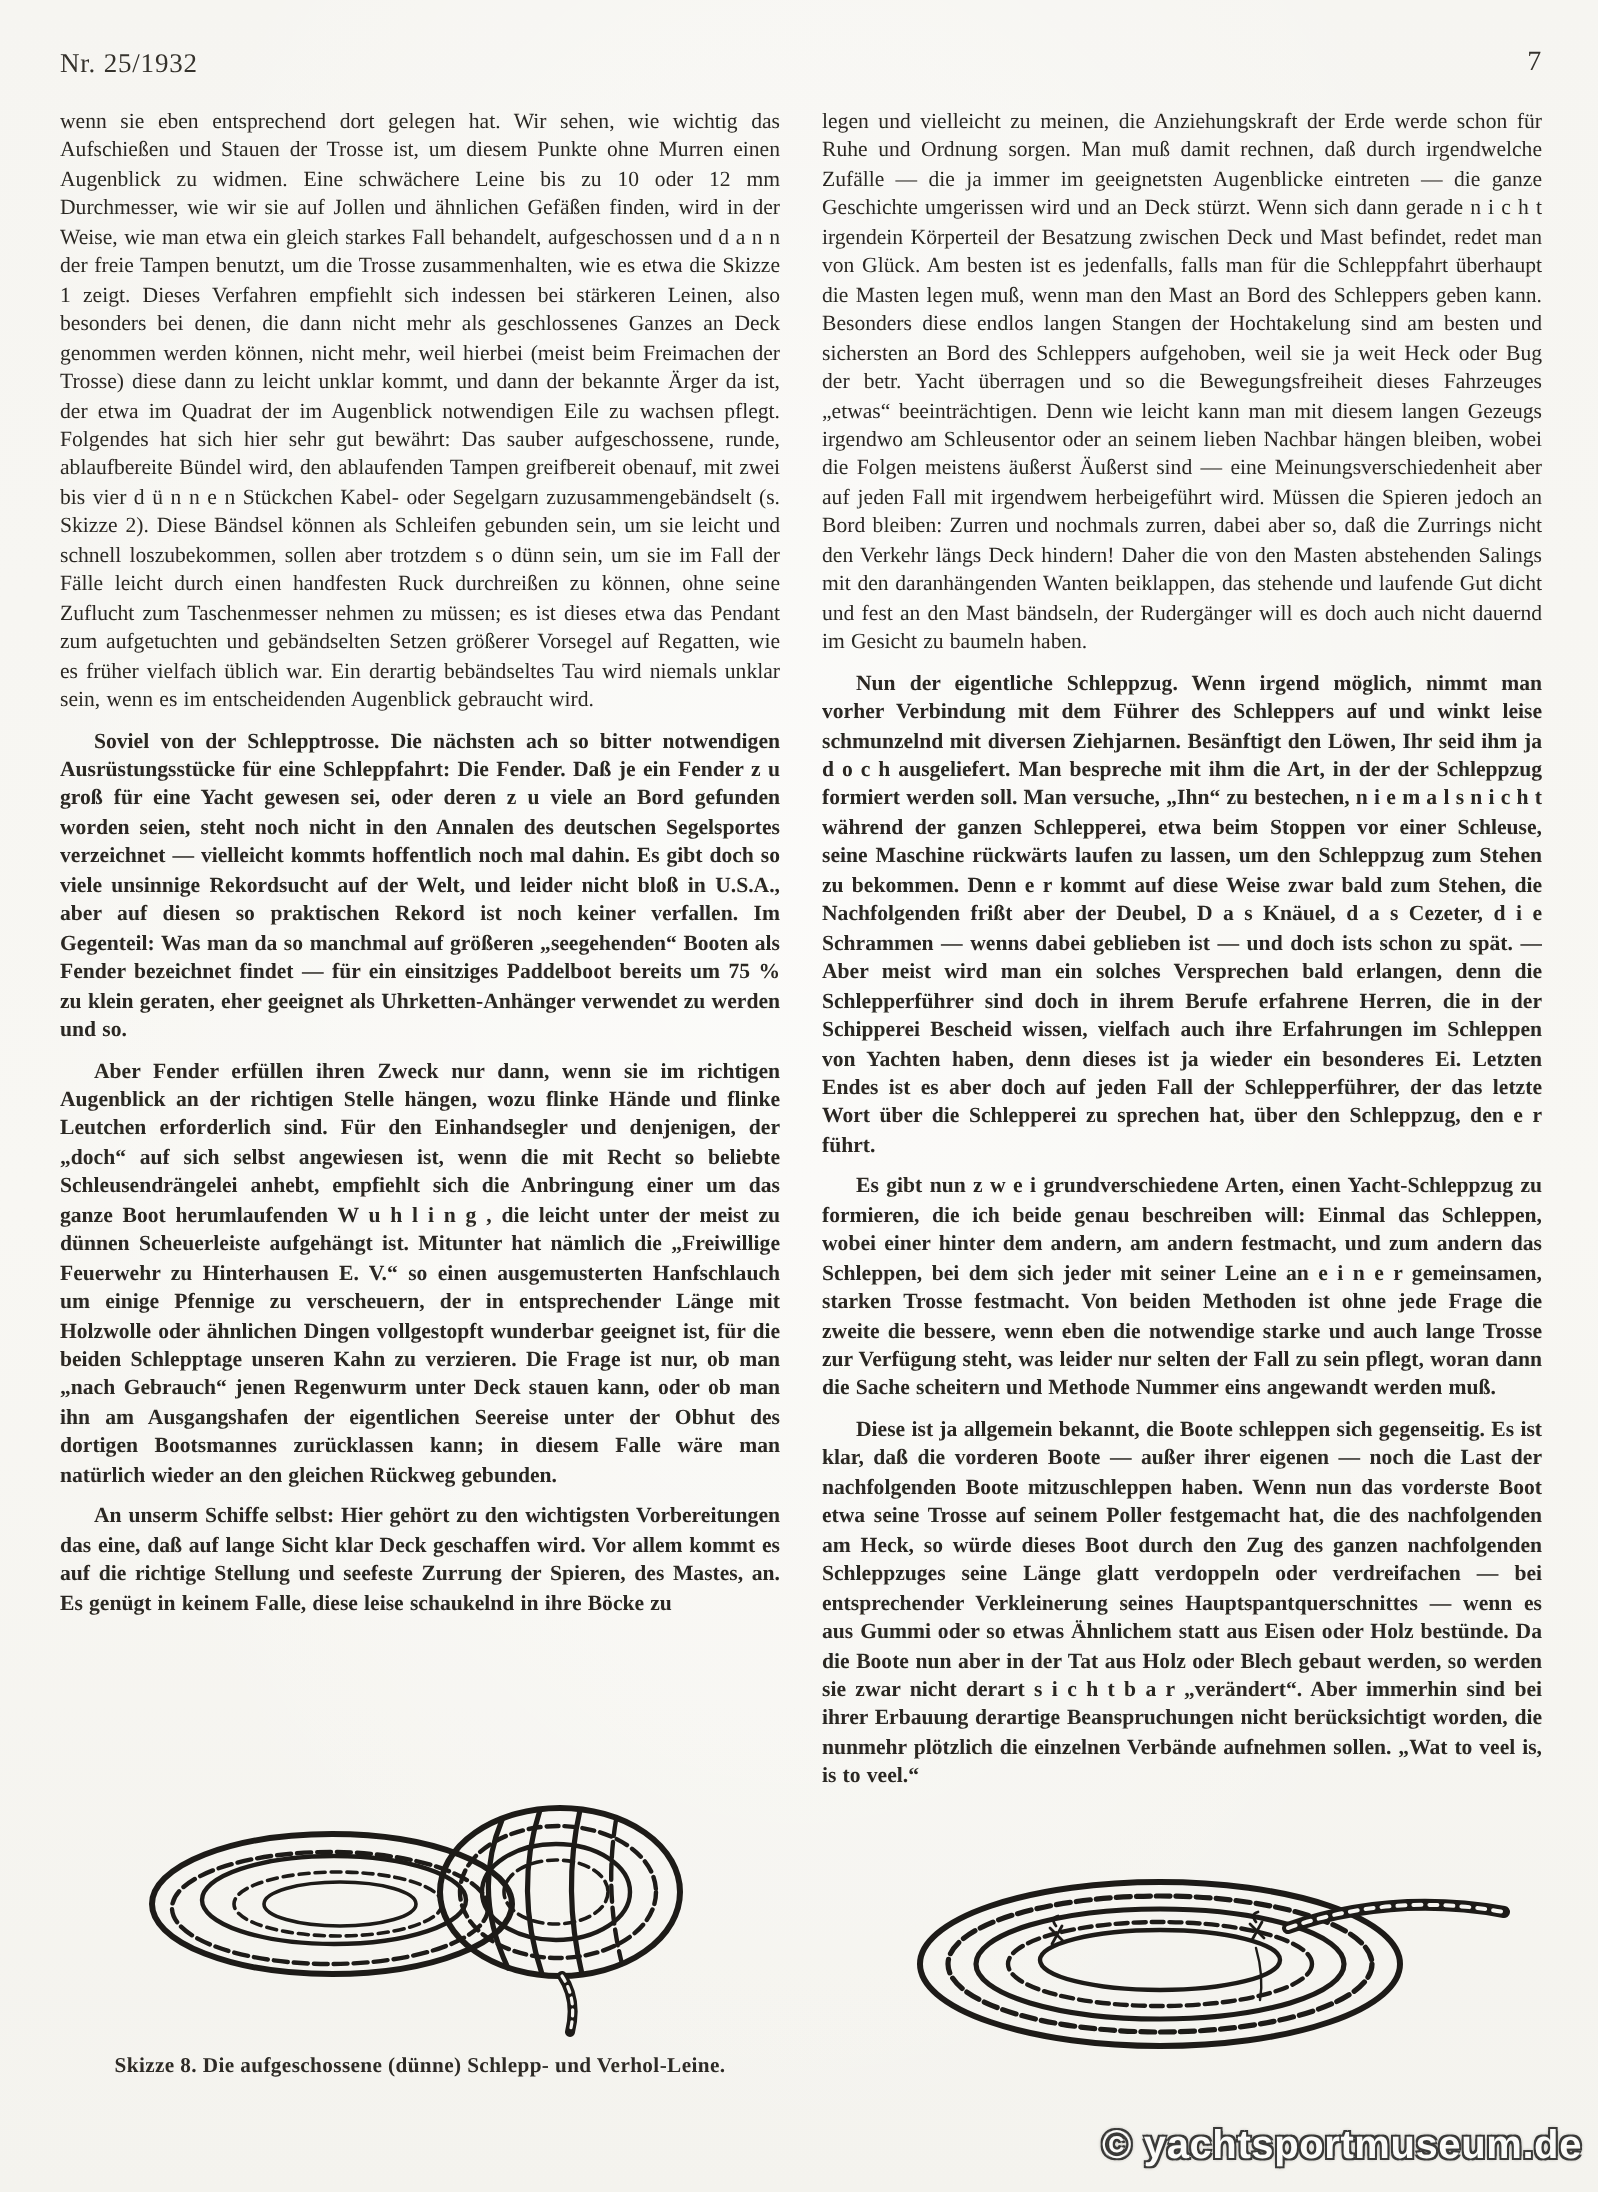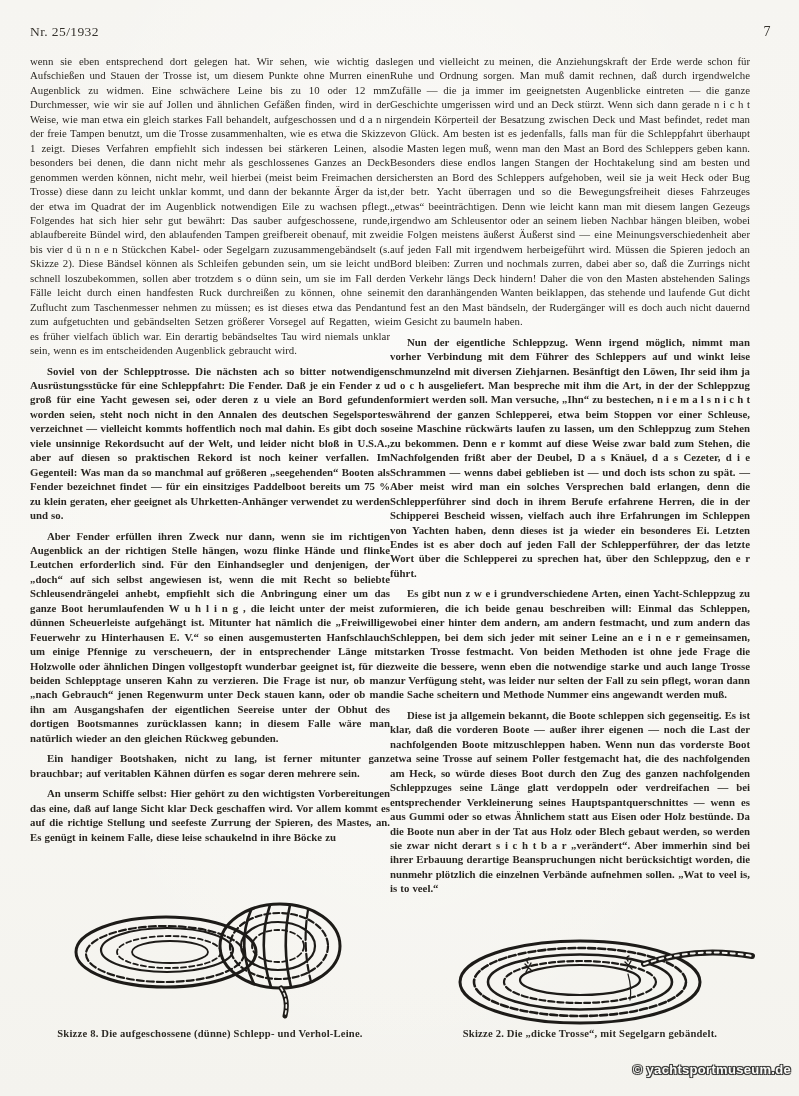--- a/index.html
+++ b/index.html
@@ -17,21 +17,21 @@
   }
   .masthead{
     position:absolute;left:30px;right:28px;top:22px;height:20px;
     display:flex;justify-content:space-between;align-items:center;
     font-size:14px;letter-spacing:.4px;color:#35322c;
   }
   .masthead .issue{font-size:13.5px;}
   .masthead .pageno{font-size:14px;}
   .columns{
     position:absolute;left:30px;top:54px;width:741px;height:860px;
-    display:flex;overflow:hidden;
+    display:flex;gap:21px;overflow:hidden;
   }
   .col{width:360px;}
   .col p{
     margin:0;padding:0;
     font-size:10.8px;line-height:14.45px;
     text-align:justify;text-justify:inter-word;
     hyphens:auto;-webkit-hyphens:auto;
     color:#2b2823;
     word-spacing:.4px;
   }
@@ -39,21 +39,21 @@
   .figure{position:absolute;}
   .figure svg{display:block;}
   .caption{
     position:absolute;width:360px;text-align:center;
     font-size:10.6px;font-weight:700;letter-spacing:.2px;color:#2e2b26;
     white-space:nowrap;
   }
   .watermark{
     position:absolute;right:8px;top:1062px;
     font-family:"Liberation Sans","DejaVu Sans",sans-serif;
-    font-weight:700;font-size:13px;letter-spacing:.3px;
+    font-weight:700;font-size:20px;letter-spacing:.3px;
     color:#fbfbf9;
     text-shadow:
       -1px -1px 0 #3a3a38, 1px -1px 0 #3a3a38,
       -1px  1px 0 #3a3a38, 1px  1px 0 #3a3a38,
        0 0 2px #2c2c2a;
   }
 </style>
 </head>
 <body>
 
@@ -62,21 +62,20 @@
   <div class="masthead">
     <span class="issue">Nr. 25/1932</span>
     <span class="pageno">7</span>
   </div>
 
   <div class="columns">
     <div class="col">
       <p>wenn sie eben entsprechend dort gelegen hat.  Wir sehen, wie wichtig das Aufschießen und Stauen der Trosse ist, um diesem Punkte ohne Murren einen Augenblick zu widmen.  Eine schwächere Leine bis zu 10 oder 12 mm Durchmesser, wie wir sie auf Jollen und ähnlichen Gefäßen finden, wird in der Weise, wie man etwa ein gleich starkes Fall behandelt, aufgeschossen und d a n n der freie Tampen benutzt, um die Trosse zusammenhalten, wie es etwa die Skizze 1 zeigt.  Dieses Verfahren empfiehlt sich indessen bei stärkeren Leinen, also besonders bei denen, die dann nicht mehr als geschlossenes Ganzes an Deck genommen werden können, nicht mehr, weil hierbei (meist beim Freimachen der Trosse) diese dann zu leicht unklar kommt, und dann der bekannte Ärger da ist, der etwa im Quadrat der im Augenblick notwendigen Eile zu wachsen pflegt.  Folgendes hat sich hier sehr gut bewährt:  Das sauber aufgeschossene, runde, ablaufbereite Bündel wird, den ablaufenden Tampen greifbereit obenauf, mit zwei bis vier d ü n n e n Stückchen Kabel- oder Segelgarn zuzusammengebändselt (s. Skizze 2).  Diese Bändsel können als Schleifen gebunden sein, um sie leicht und schnell loszubekommen, sollen aber trotzdem s o dünn sein, um sie im Fall der Fälle leicht durch einen handfesten Ruck durchreißen zu können, ohne seine Zuflucht zum Taschenmesser nehmen zu müssen; es ist dieses etwa das Pendant zum aufgetuchten und gebändselten Setzen größerer Vorsegel auf Regatten, wie es früher vielfach üblich war.  Ein derartig bebändseltes Tau wird niemals unklar sein, wenn es im entscheidenden Augenblick gebraucht wird.</p>
       <p>Soviel von der Schlepptrosse.  Die nächsten ach so bitter notwendigen Ausrüstungsstücke für eine Schleppfahrt: Die Fender.  Daß je ein Fender z u groß für eine Yacht gewesen sei, oder deren z u viele an Bord gefunden worden seien, steht noch nicht in den Annalen des deutschen Segelsportes verzeichnet — vielleicht kommts hoffentlich noch mal dahin. Es gibt doch so viele unsinnige Rekordsucht auf der Welt, und leider nicht bloß in U.S.A., aber auf diesen so praktischen Rekord ist noch keiner verfallen.  Im Gegenteil: Was man da so manchmal auf größeren „seegehenden“ Booten als Fender bezeichnet findet — für ein einsitziges Paddelboot bereits um 75 % zu klein geraten, eher geeignet als Uhrketten-Anhänger verwendet zu werden und so.</p>
       <p>Aber Fender erfüllen ihren Zweck nur dann, wenn sie im richtigen Augenblick an der richtigen Stelle hängen, wozu flinke Hände und flinke Leutchen erforderlich sind.  Für den Einhandsegler und denjenigen, der „doch“ auf sich selbst angewiesen ist, wenn die mit Recht so beliebte Schleusendrängelei anhebt, empfiehlt sich die Anbringung einer um das ganze Boot herumlaufenden W u h l i n g , die leicht unter der meist zu dünnen Scheuerleiste aufgehängt ist.  Mitunter hat nämlich die „Freiwillige Feuerwehr zu Hinterhausen E. V.“ so einen ausgemusterten Hanfschlauch um einige Pfennige zu verscheuern, der in entsprechender Länge mit Holzwolle oder ähnlichen Dingen vollgestopft wunderbar geeignet ist, für die beiden Schlepptage unseren Kahn zu verzieren.  Die Frage ist nur, ob man „nach Gebrauch“ jenen Regenwurm unter Deck stauen kann, oder ob man ihn am Ausgangshafen der eigentlichen Seereise unter der Obhut des dortigen Bootsmannes zurücklassen kann; in diesem Falle wäre man natürlich wieder an den gleichen Rückweg gebunden.</p>
-      <p>Ein handiger Bootshaken, nicht zu lang, ist ferner mitunter ganz brauchbar; auf veritablen Kähnen dürfen es sogar deren mehrere sein.</p>
       <p>An unserm Schiffe selbst: Hier gehört zu den wichtigsten Vorbereitungen das eine, daß auf lange Sicht klar Deck geschaffen wird.  Vor allem kommt es auf die richtige Stellung und seefeste Zurrung der Spieren, des Mastes, an.  Es genügt in keinem Falle, diese leise schaukelnd in ihre Böcke zu</p>
     </div>
     <div class="col">
       <p>legen und vielleicht zu meinen, die Anziehungskraft der Erde werde schon für Ruhe und Ordnung sorgen.  Man muß damit rechnen, daß durch irgendwelche Zufälle — die ja immer im geeignetsten Augenblicke eintreten — die ganze Geschichte umgerissen wird und an Deck stürzt.  Wenn sich dann gerade n i c h t irgendein Körperteil der Besatzung zwischen Deck und Mast befindet, redet man von Glück.  Am besten ist es jedenfalls, falls man für die Schleppfahrt überhaupt die Masten legen muß, wenn man den Mast an Bord des Schleppers geben kann.  Besonders diese endlos langen Stangen der Hochtakelung sind am besten und sichersten an Bord des Schleppers aufgehoben, weil sie ja weit Heck oder Bug der betr. Yacht überragen und so die Bewegungsfreiheit dieses Fahrzeuges „etwas“ beeinträchtigen.  Denn wie leicht kann man mit diesem langen Gezeugs irgendwo am Schleusentor oder an seinem lieben Nachbar hängen bleiben, wobei die Folgen meistens äußerst Äußerst sind — eine Meinungsverschiedenheit aber auf jeden Fall mit irgendwem herbeigeführt wird. Müssen die Spieren jedoch an Bord bleiben: Zurren und nochmals zurren, dabei aber so, daß die Zurrings nicht den Verkehr längs Deck hindern!  Daher die von den Masten abstehenden Salings mit den daranhängenden Wanten beiklappen, das stehende und laufende Gut dicht und fest an den Mast bändseln, der Rudergänger will es doch auch nicht dauernd im Gesicht zu baumeln haben.</p>
       <p>Nun der eigentliche Schleppzug.  Wenn irgend möglich, nimmt man vorher Verbindung mit dem Führer des Schleppers auf und winkt leise schmunzelnd mit diversen Ziehjarnen.  Besänftigt den Löwen, Ihr seid ihm ja d o c h ausgeliefert.  Man bespreche mit ihm die Art, in der der Schleppzug formiert werden soll.  Man versuche, „Ihn“ zu bestechen, n i e m a l s n i c h t während der ganzen Schlepperei, etwa beim Stoppen vor einer Schleuse, seine Maschine rückwärts laufen zu lassen, um den Schleppzug zum Stehen zu bekommen.  Denn e r kommt auf diese Weise zwar bald zum Stehen, die Nachfolgenden frißt aber der Deubel, D a s Knäuel, d a s Cezeter, d i e Schrammen — wenns dabei geblieben ist — und doch ists schon zu spät.  — Aber meist wird man ein solches Versprechen bald erlangen, denn die Schlepperführer sind doch in ihrem Berufe erfahrene Herren, die in der Schipperei Bescheid wissen, vielfach auch ihre Erfahrungen im Schleppen von Yachten haben, denn dieses ist ja wieder ein besonderes Ei.  Letzten Endes ist es aber doch auf jeden Fall der Schlepperführer, der das letzte Wort über die Schlepperei zu sprechen hat, über den Schleppzug, den e r führt.</p>
       <p>Es gibt nun z w e i grundverschiedene Arten, einen Yacht-Schleppzug zu formieren, die ich beide genau beschreiben will:  Einmal das Schleppen, wobei einer hinter dem andern, am andern festmacht, und zum andern das Schleppen, bei dem sich jeder mit seiner Leine an e i n e r gemeinsamen, starken Trosse festmacht.  Von beiden Methoden ist ohne jede Frage die zweite die bessere, wenn eben die notwendige starke und auch lange Trosse zur Verfügung steht, was leider nur selten der Fall zu sein pflegt, woran dann die Sache scheitern und Methode Nummer eins angewandt werden muß.</p>
       <p>Diese ist ja allgemein bekannt, die Boote schleppen sich gegenseitig.  Es ist klar, daß die vorderen Boote — außer ihrer eigenen — noch die Last der nachfolgenden Boote mitzuschleppen haben.  Wenn nun das vorderste Boot etwa seine Trosse auf seinem Poller festgemacht hat, die des nachfolgenden am Heck, so würde dieses Boot durch den Zug des ganzen nachfolgenden Schleppzuges seine Länge glatt verdoppeln oder verdreifachen — bei entsprechender Verkleinerung seines Hauptspantquerschnittes — wenn es aus Gummi oder so etwas Ähnlichem statt aus Eisen oder Holz bestünde.  Da die Boote nun aber in der Tat aus Holz oder Blech gebaut werden, so werden sie zwar nicht derart s i c h t b a r „verändert“.  Aber immerhin sind bei ihrer Erbauung derartige Beanspruchungen nicht berücksichtigt worden, die nunmehr plötzlich die einzelnen Verbände aufnehmen sollen.  „Wat to veel is, is to veel.“</p>
     </div>
   </div>
 
@@ -118,17 +117,16 @@
 
         <path d="M216,30 Q268,12 324,22" stroke-width="6"></path>
         <path d="M216,30 Q268,12 324,22" stroke="#f6f5f1" stroke-width="2" stroke-dasharray="4 4"></path>
 
         <path d="M98,38 l5,-9 m-6,1 l7,7 m-4,-8 q-3,-4 1,-5" stroke-width="1.4"></path>
         <path d="M198,36 l5,-9 m-6,1 l7,7 m-4,-8 q-3,-4 1,-5" stroke-width="1.4"></path>
         <path d="M200,40 q4,14 2,26" stroke-width="1.2"></path>
       </g>
     </svg>
   </div>
-  <div class="caption" style="left:410px;top:1028px;">Skizze 2.  Die „dicke Trosse“, mit Segelgarn gebändelt.</div>
 
   <div class="watermark">© yachtsportmuseum.de</div>
 
 </div>
 
 </body></html>

